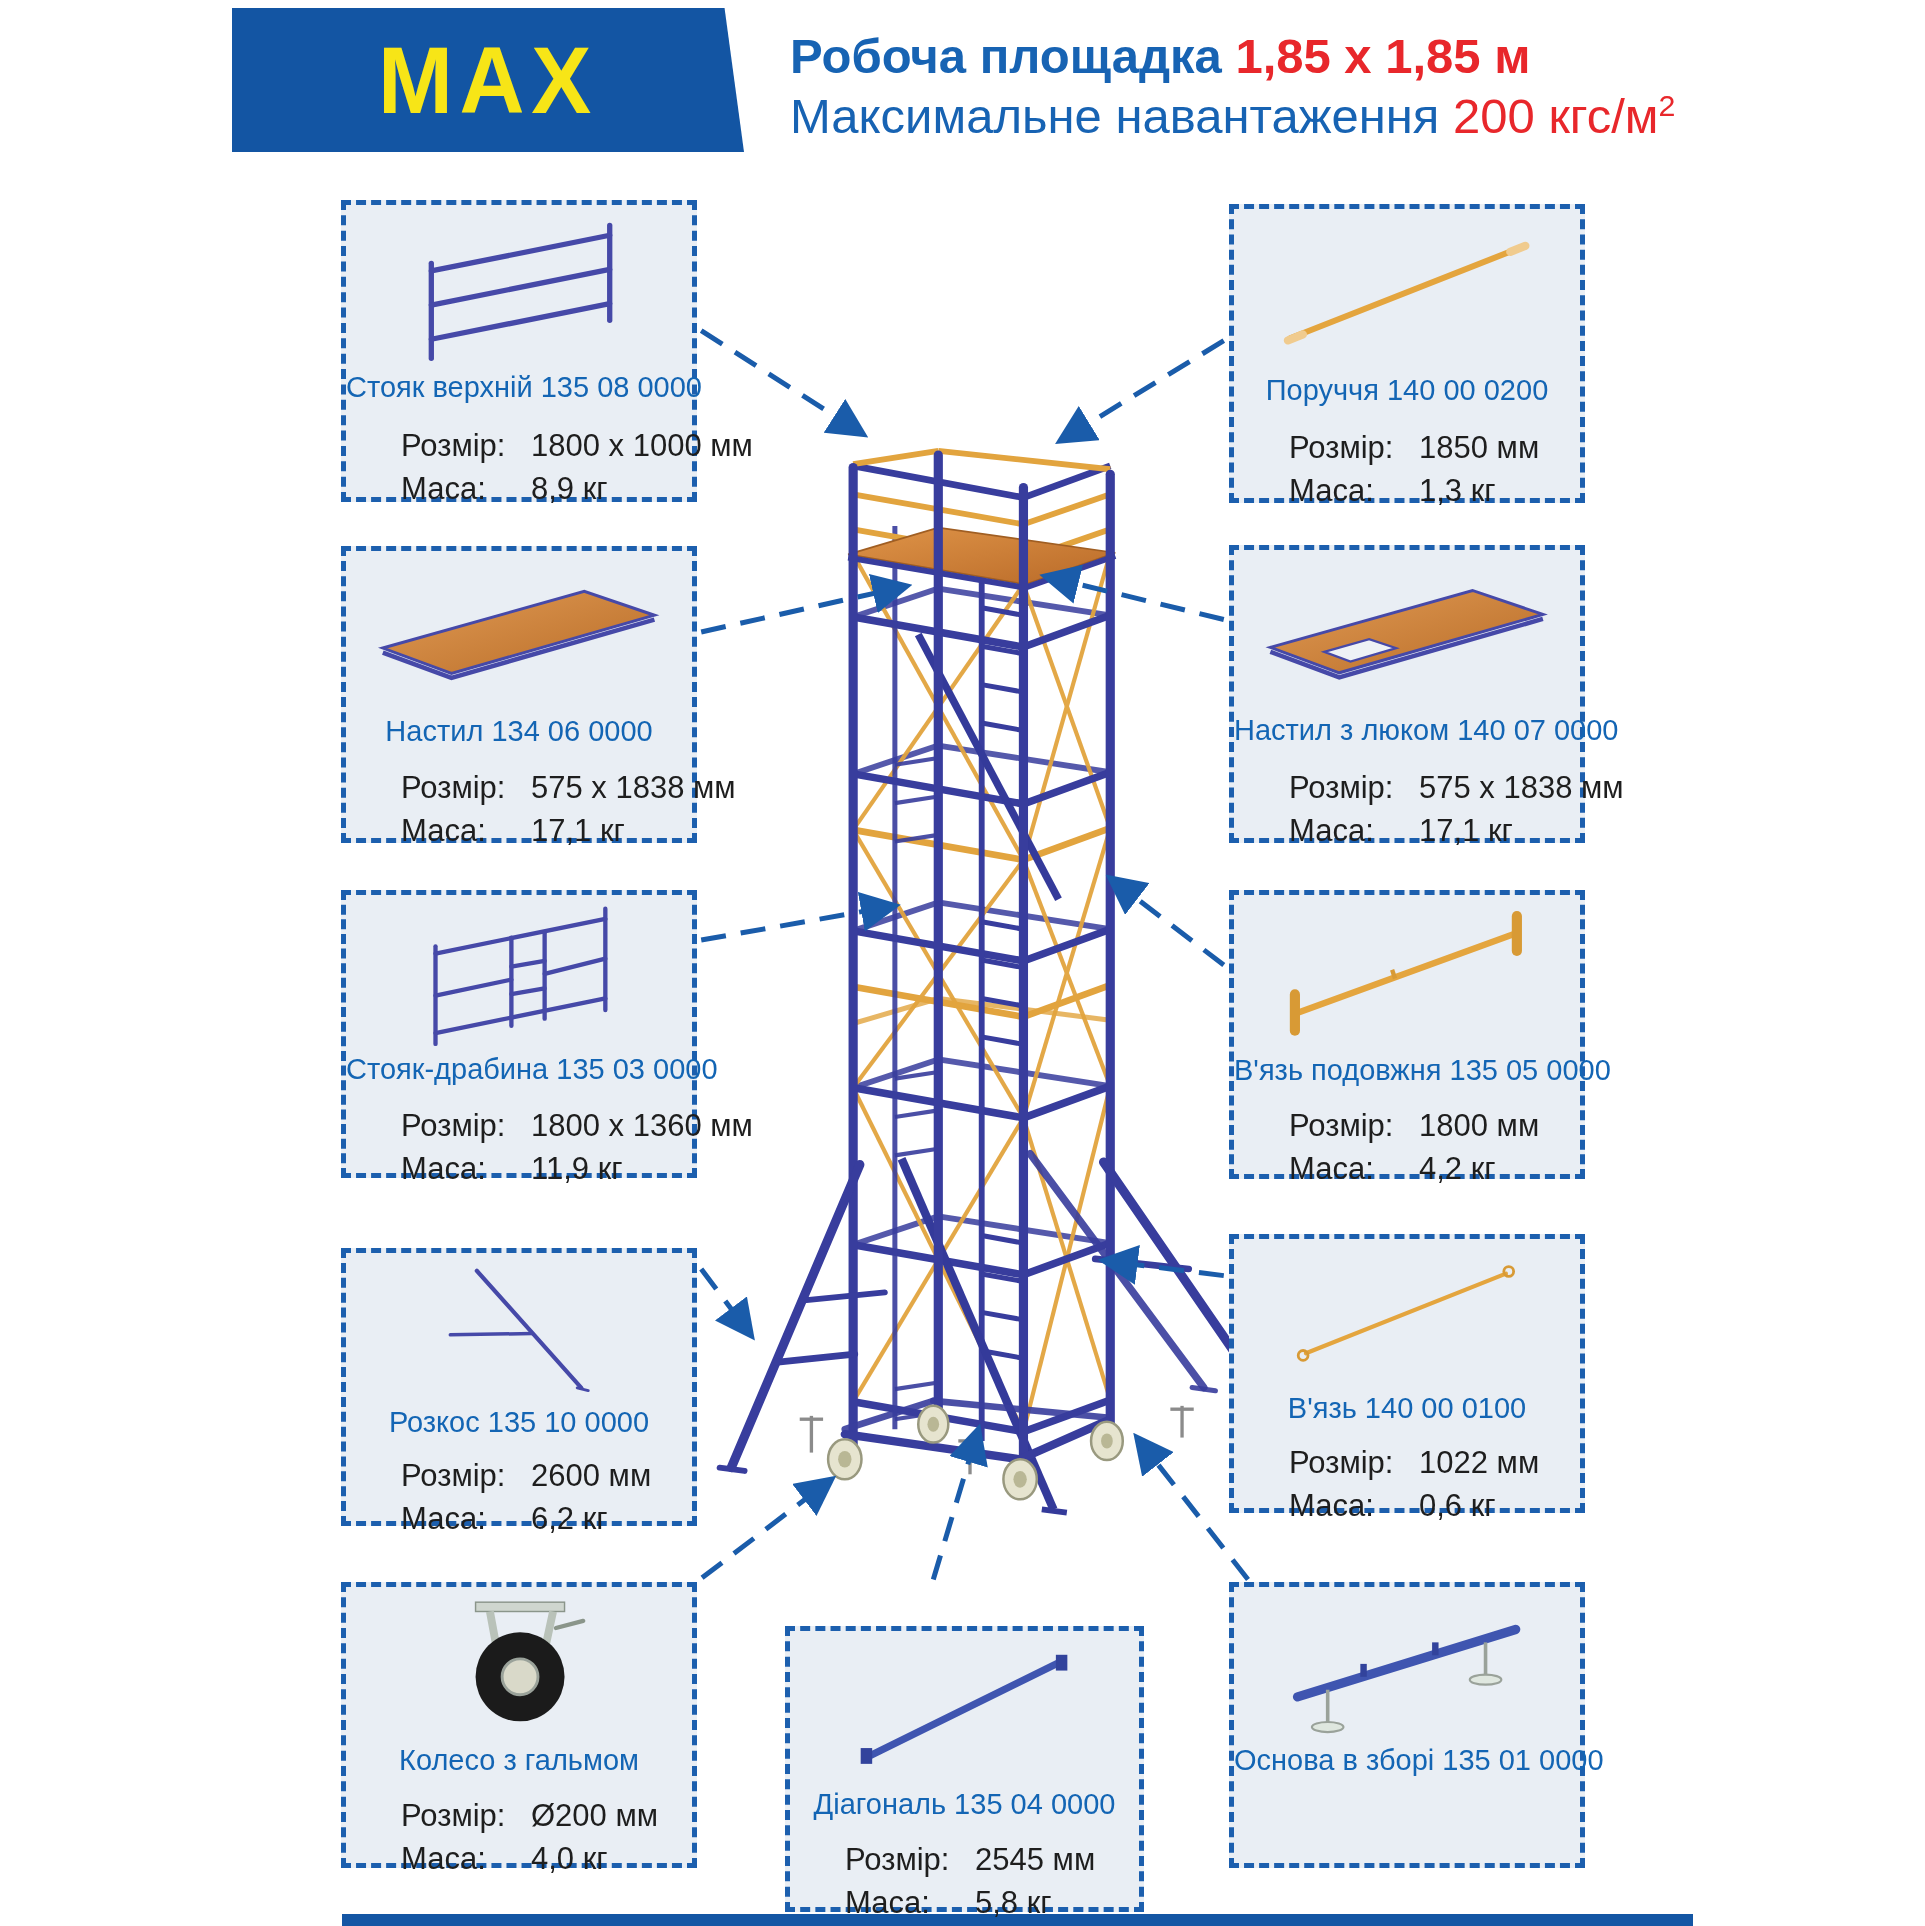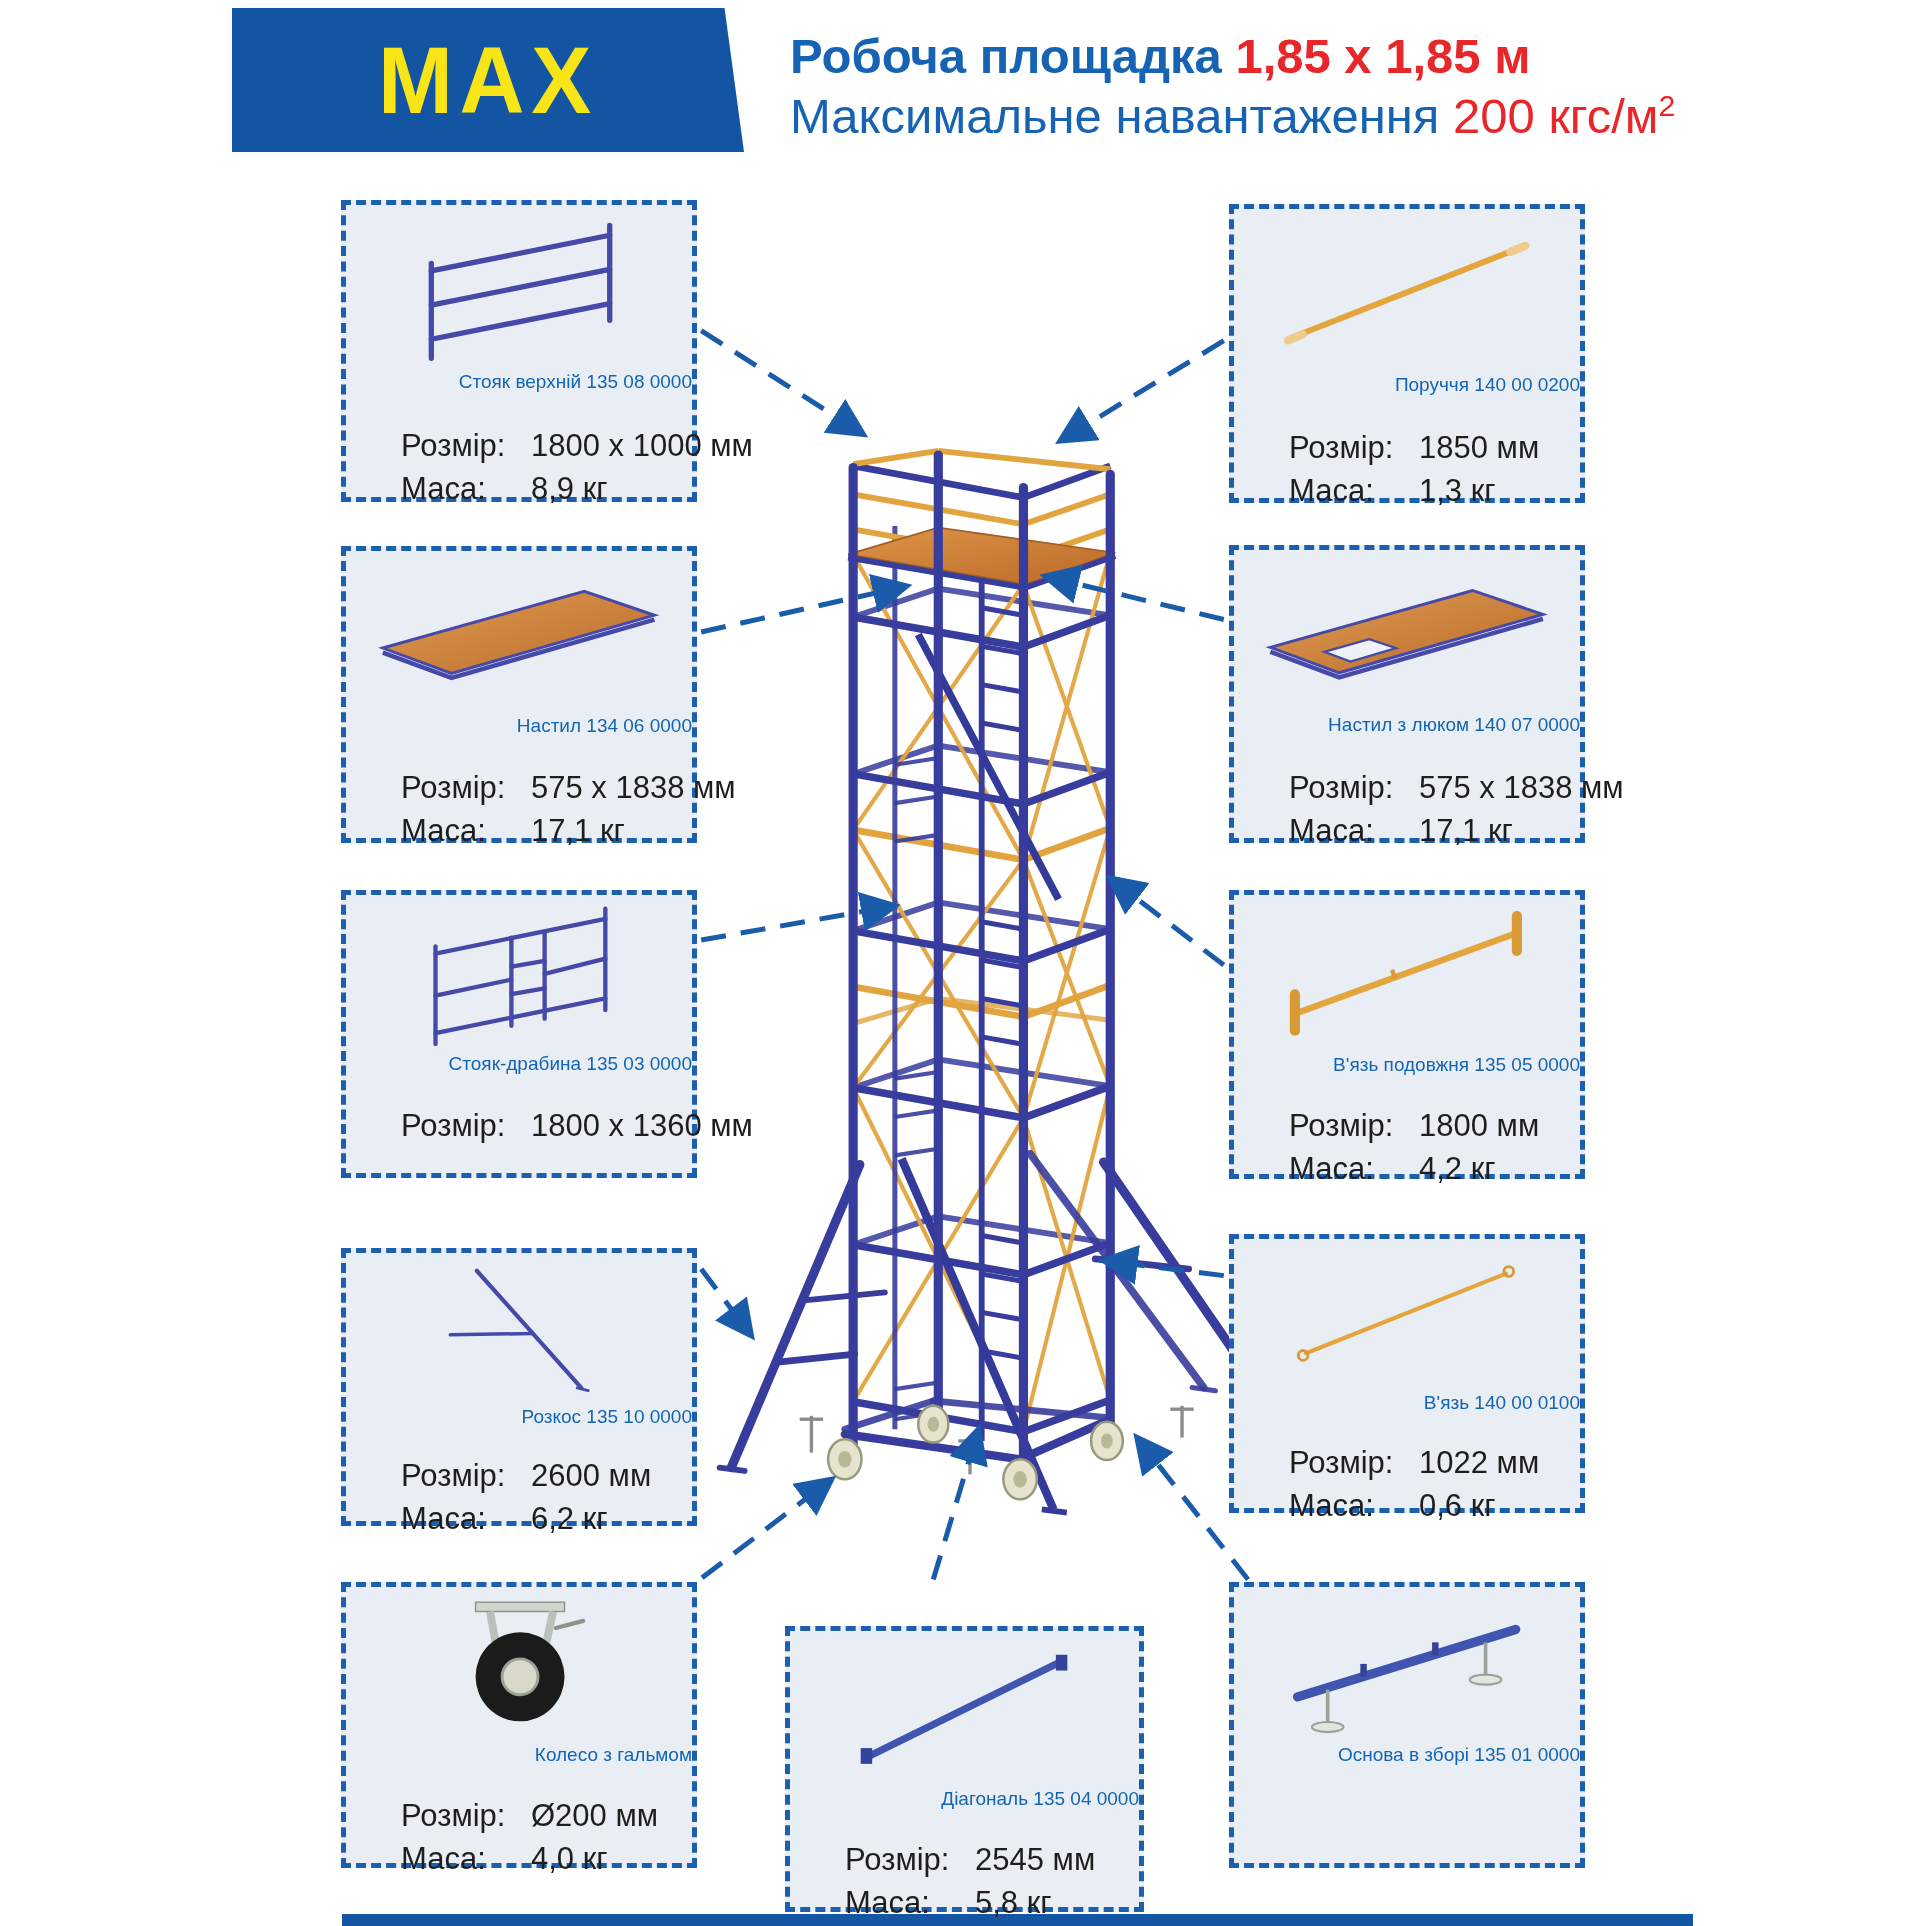--- a/index.html
+++ b/index.html
@@ -13,22 +13,22 @@
     color:#f7e517;font-size:90px;font-weight:800;letter-spacing:6.7px;transform:scaleY(1.05);}
   .title-line{position:absolute;left:790px;color:#1763b3;font-size:49px;white-space:nowrap;z-index:3;}
   .title-line .red{color:#e8272b;}
   .t1{top:28px;font-weight:bold;} .t2{top:88px;}
   .t2 sup{font-size:62%;}
 
   
   .pbox{position:absolute;background:#e9eef4;border:5px dashed #1c5fae;box-sizing:border-box;z-index:2;}
   .pimg{position:absolute;left:3%;top:3%;width:94%;height:52%;}
   .pimg svg{width:100%;height:100%;}
-  .pname{position:absolute;left:0;right:0;top:57%;text-align:right;color:#1365b4;
-    font-size:19px;white-space:nowrap;}
+  .pname{position:absolute;left:0;right:0;top:57%;text-align:center;color:#1365b4;
+    font-size:29px;white-space:nowrap;}
   .specs{position:absolute;left:55px;top:75%;font-size:31px;color:#1e1e1e;line-height:43px;white-space:nowrap;}
   .specs .sl{display:inline-block;width:130px;}
 
   
   .bottom-bar{position:absolute;left:342px;top:1914px;width:1351px;height:12.5px;background:#1456a4;}
 
   .stage{position:absolute;left:0;top:0;z-index:1;}
 </style>
 </head>
 <body>
@@ -307,20 +307,21 @@
         <path d="M200 88 L246 80"></path>
           <path d="M200 126 L246 118"></path>
         <path d="M95 128 L200 106"></path>
           <path d="M246 98 L330 77"></path>
       </g>
     </svg>
   </div>
   <div class="pname">Стояк-драбина 135 03 0000</div>
   <div class="specs">
     <div><span class="sl">Розмір:</span><span>1800 х 1360 мм</span></div>
+    <div><span class="sl">Маса:</span><span>11,9 кг</span></div>
   </div>
 </div>
 
 <div class="pbox" style="left:1229px;top:890px;width:356px;height:289px;">
   <div class="pimg">
     <svg viewBox="0 0 420 200">
       <line x1="58" y1="152" x2="360" y2="42" stroke="#e4a53e" stroke-width="9" stroke-linecap="round"></line>
       <line x1="56" y1="126" x2="56" y2="176" stroke="#d89a35" stroke-width="14" stroke-linecap="round"></line>
       <line x1="362" y1="18" x2="362" y2="66" stroke="#d89a35" stroke-width="14" stroke-linecap="round"></line>
       <line x1="190" y1="92" x2="194" y2="104" stroke="#d89a35" stroke-width="6"></line>

